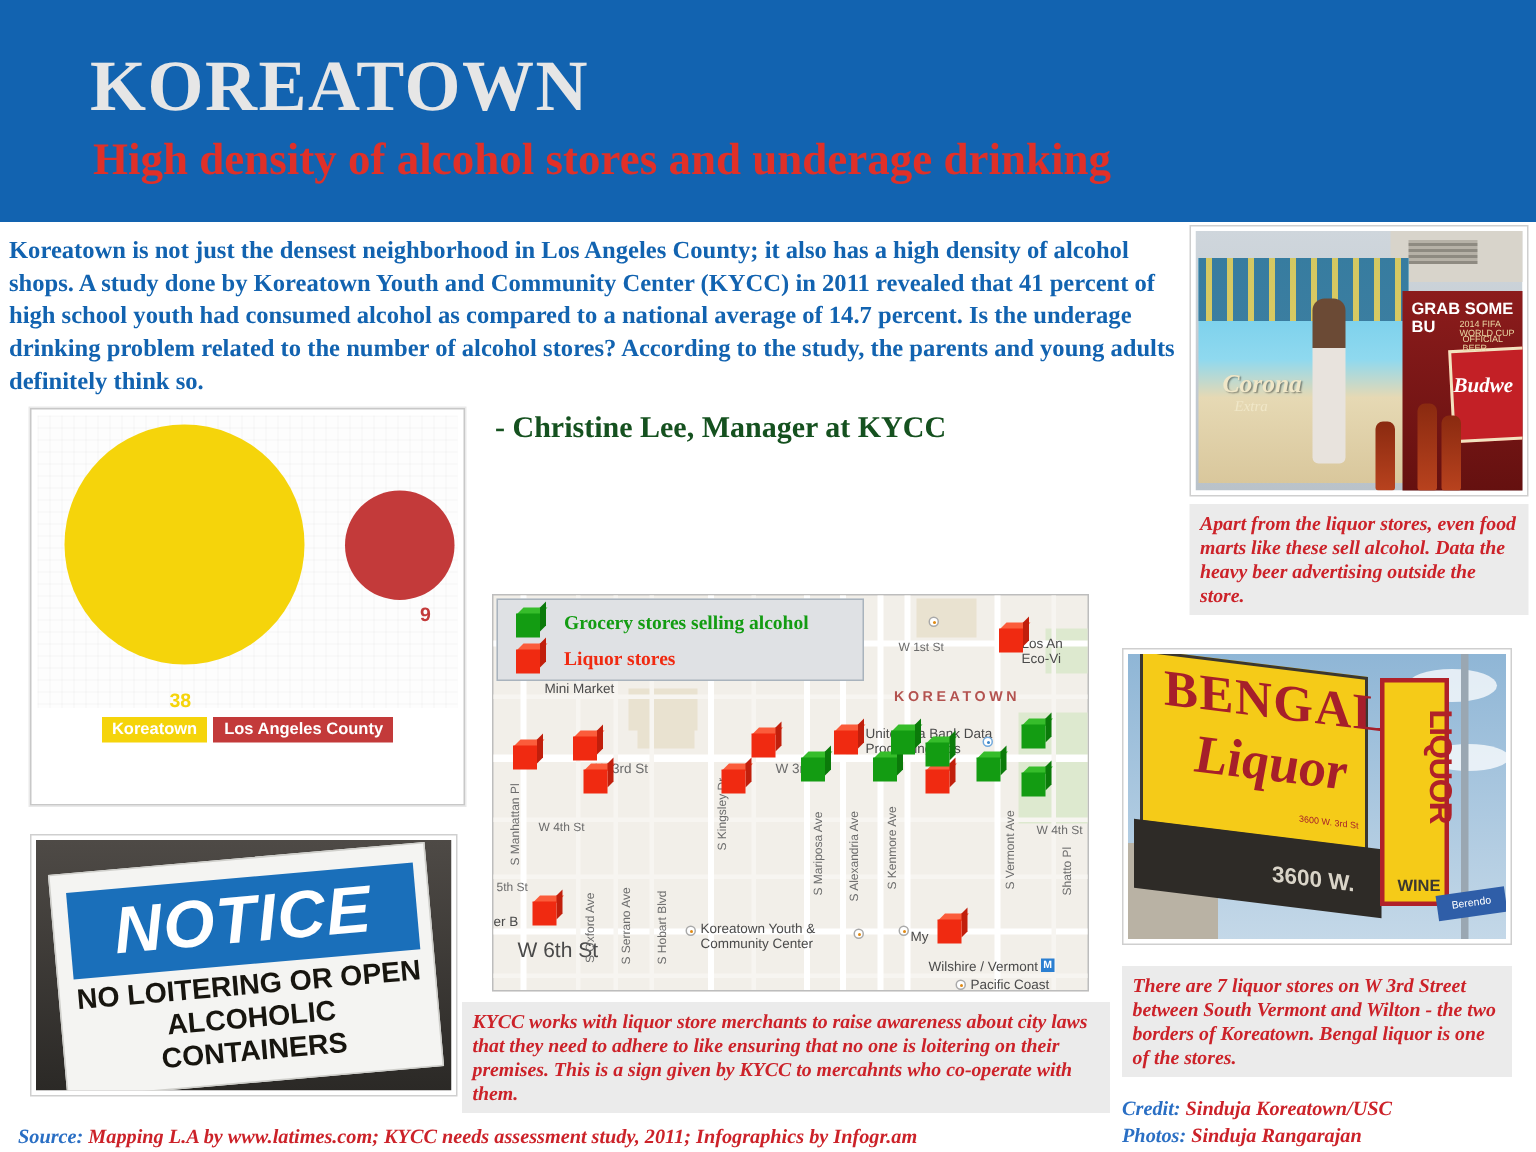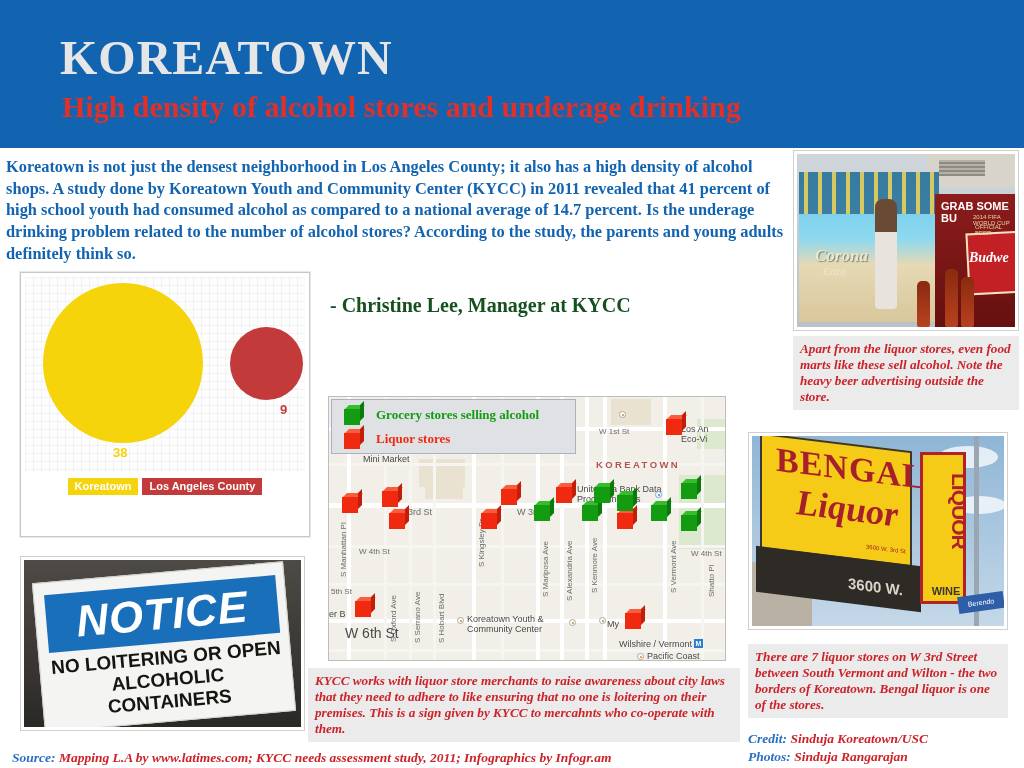--- a/index.html
+++ b/index.html
@@ -54,21 +54,21 @@
   #bubble-koreatown {
     left: 18px; top: 6px; width: 160px; height: 160px; background: #f5d40b;
   }
   #bubble-lacounty {
     left: 205px; top: 50px; width: 73px; height: 73px; background: #c33a3a;
   }
   .bubble-value {
     position: absolute; font-family: "Liberation Sans", sans-serif;
     font-weight: bold; font-size: 13px;
   }
-  #value-koreatown { left: 88px; top: 168px; color: #f5d40b; text-align: right; }
+  #value-koreatown { left: 88px; top: 182px; color: #f5d40b; text-align: right; }
   #value-lacounty  { left: 255px; top: 125px; color: #c33a3a; }
 
   #bubble-legend {
     position: absolute; left: 0; top: 205px; width: 100%;
     display: flex; justify-content: center; gap: 4px;
   }
   .legend-pill {
     font-family: "Liberation Sans", sans-serif;
     font-weight: bold; font-size: 11px; color: #ffffff;
     padding: 2px 7px 3px 7px; white-space: nowrap;
@@ -84,21 +84,21 @@
   }
 
   
   #quote-block { position: absolute; left: 330px; top: 274px; width: 460px; }
   #quote-text {
     font-family: "Liberation Serif", serif;
     font-style: italic; font-weight: bold; font-size: 21px; line-height: 1.26;
     color: #cc2229;
   }
   #quote-attrib {
-    margin-top: 20px;
+    margin-top: 0;
     font-family: "Liberation Serif", serif;
     font-weight: bold; font-size: 20px; color: #15511f;
   }
 
   
   #map {
     position: absolute; left: 328px; top: 396px; width: 398px; height: 265px;
     background: #f2efe9; border: 1px solid #bdbdbd; overflow: hidden;
   }
   #map-canvas { position: absolute; inset: 0; }
@@ -576,21 +576,21 @@
     <div id="beer-grab">GRAB SOME BU</div>
     <div id="beer-bud-shield"></div>
     <div id="beer-fifa">2014 FIFA WORLD CUP</div>
     <div id="beer-official">OFFICIAL BEER</div>
     <div id="beer-budweiser">Budwe</div>
     <div class="beer-bottle" style="left:148px;"></div>
     <div class="beer-bottle" style="left:164px;height:50px;"></div>
     <div class="beer-bottle" style="left:120px;height:46px;"></div>
   </div>
 </div>
-<div class="caption" id="caption-beer">Apart from the liquor stores, even food marts like these sell alcohol. Note the heavy beer advertising outside the store.</div>
+<div class="caption" id="caption-beer">Apart from the liquor stores, even food marts like these sell alcohol. Data the heavy beer advertising outside the store.</div>
 
 <div class="photo-frame" id="photo-bengal">
   <div class="photo">
     <div id="bengal-sky"></div>
     <div class="bengal-cloud" style="left:186px;top:10px;width:60px;height:22px;"></div>
     <div class="bengal-cloud" style="left:200px;top:60px;width:54px;height:18px;"></div>
     <div id="bengal-wall"></div>
     <div id="bengal-pole"></div>
     <div id="bengal-board">
       <div id="bengal-word1">BENGAL</div>

